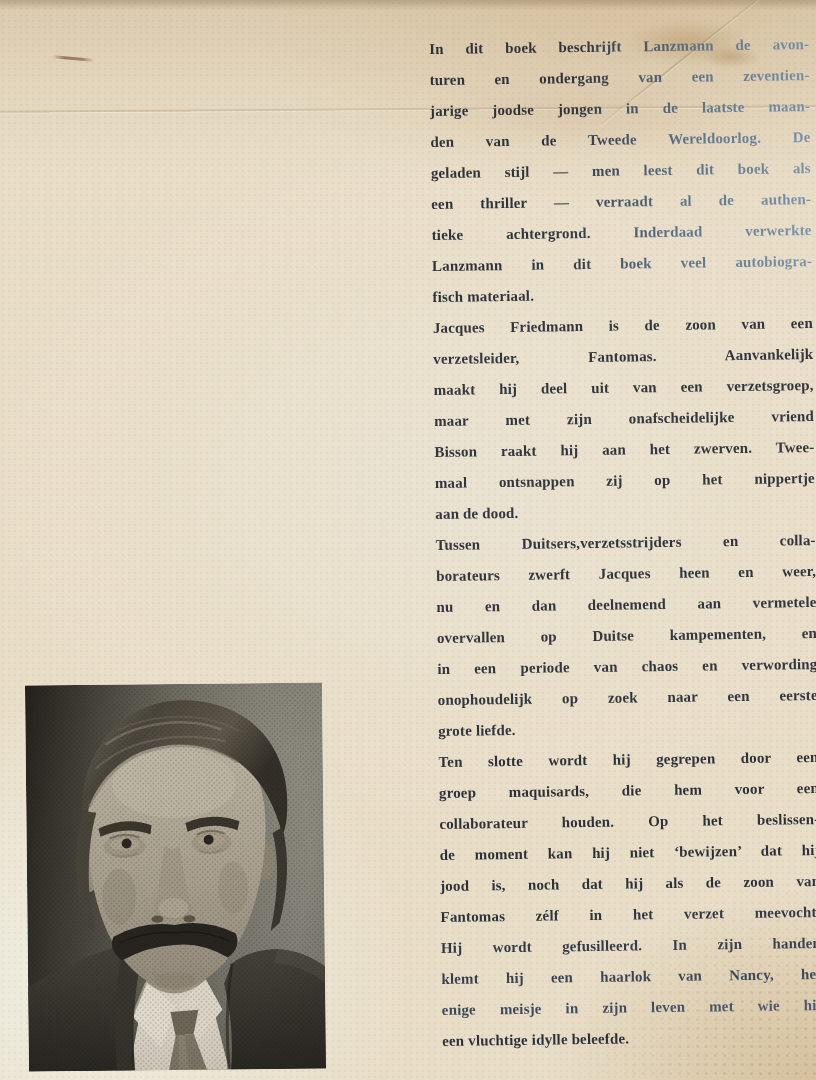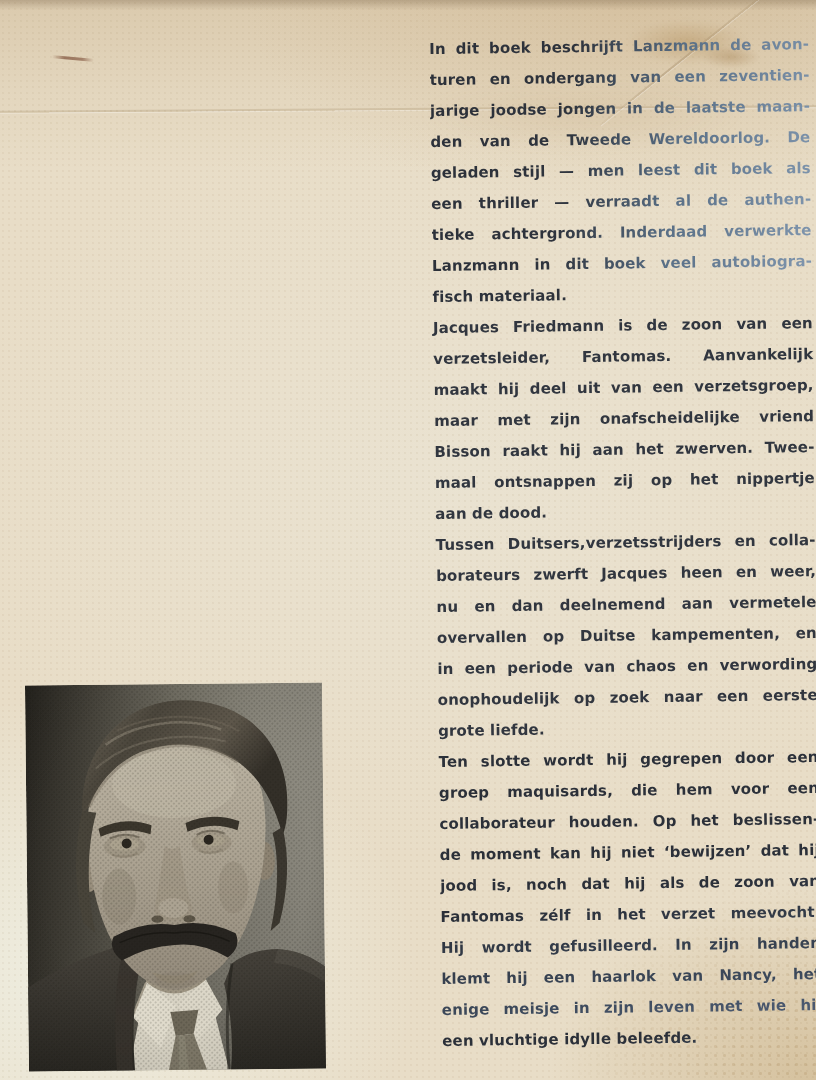--- a/index.html
+++ b/index.html
@@ -10,20 +10,21 @@
   }
   .page{
     position:absolute;inset:0;
     background-color:#e8ddc7;
     background-image:
       radial-gradient(ellipse 560px 300px at 78% 0%, rgba(205,178,138,0.38), rgba(205,178,138,0) 70%),
       linear-gradient(to bottom, rgba(188,158,114,0.30), rgba(188,158,114,0.10) 95px, rgba(188,158,114,0) 170px),
       radial-gradient(ellipse 520px 430px at 10% 90%, rgba(242,247,239,0.65), rgba(242,247,239,0) 65%),
       radial-gradient(ellipse 430px 310px at 100% 100%, rgba(186,154,100,0.42), rgba(186,154,100,0) 62%),
       radial-gradient(ellipse 720px 520px at 55% 45%, rgba(236,233,221,0.45), rgba(236,233,221,0) 72%);
+    font-family: Liberation Serif, serif;
   }
   .edge-top{position:absolute;left:0;top:0;width:816px;height:10px;
     background:linear-gradient(to bottom,rgba(95,72,45,0.28),rgba(95,72,45,0));}
   .grain{position:absolute;inset:0;
     background-image:radial-gradient(circle,rgba(140,110,65,0.07) 1px,transparent 1.4px);
     background-size:6px 6px;}
   .mottle{position:absolute;right:0;bottom:0;width:240px;height:200px;
     background-image:radial-gradient(circle,rgba(150,112,58,0.17) 1.2px,transparent 1.9px);
     background-size:9px 9px;
     -webkit-mask-image:radial-gradient(ellipse at 100% 100%, #000 25%, transparent 75%);

